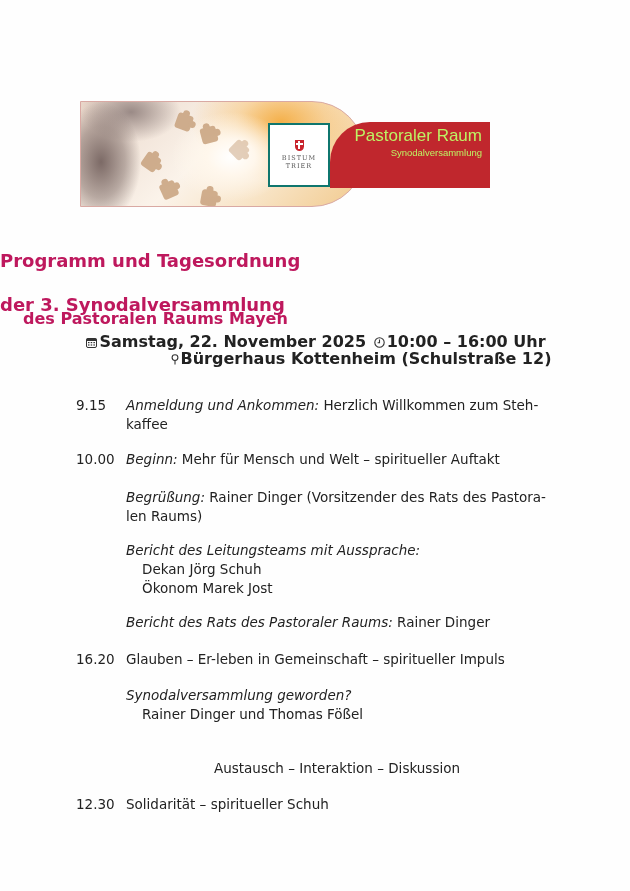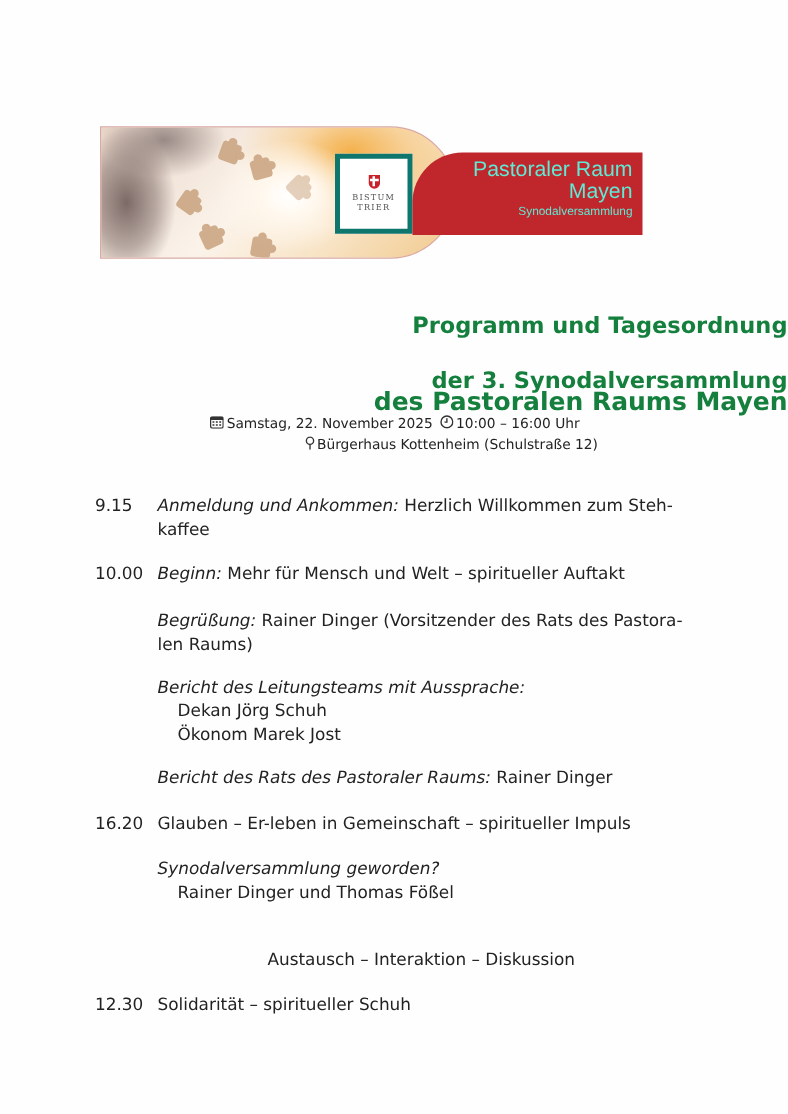--- a/index.html
+++ b/index.html
@@ -17,41 +17,41 @@
         radial-gradient(ellipse 90px 60px at 200px 20px, #f4b04a 0%, rgba(244,176,74,0.4) 50%, rgba(244,176,74,0) 100%),
         radial-gradient(ellipse 40px 60px at 20px 60px, #7c6a66 0%, rgba(124,106,102,0.5) 60%, rgba(124,106,102,0) 100%),
         radial-gradient(ellipse 50px 30px at 50px 10px, #9a8a86 0%, rgba(154,138,134,0) 100%),
         linear-gradient(135deg, #e8d5c8 0%, #fbf3ea 45%, #f8e4c6 70%, #f1c98c 100%);
     }
     .puzzle { position: absolute; width: 16px; height: 16px; background: #c8a27e; border-radius: 3px; opacity: 0.85; }
     .puzzle::before { content: ""; position: absolute; width: 7px; height: 7px; background: inherit; border-radius: 50%; top: -4px; left: 4px; }
     .puzzle::after { content: ""; position: absolute; width: 7px; height: 7px; background: inherit; border-radius: 50%; right: -4px; top: 4px; }
     .logo-box {
       position: absolute; left: 188px; top: 22px; width: 62px; height: 64px;
-      background: #ffffff; border: 4px solid #0f766e;
+      background: #ffffff; border: 2px solid #0f766e;
       display: flex; flex-direction: column; align-items: center; justify-content: center;
     }
     .shield { width: 9px; height: 11px; background: #c8232c; border-radius: 0 0 5px 5px; position: relative; margin-bottom: 3px; }
     .shield::before { content: ""; position: absolute; left: 3.5px; top: 1px; width: 2px; height: 8px; background: #fff; }
     .shield::after { content: ""; position: absolute; left: 1px; top: 3px; width: 7px; height: 2px; background: #fff; }
     .logo-text { font-family: "DejaVu Serif", "Liberation Serif", serif; font-size: 6.5px; letter-spacing: 1px; color: #555; line-height: 8px; text-align: center; }
     .red-box {
-      position: absolute; left: 250px; top: 21px; width: 184px; height: 66px;
+      position: absolute; left: 250px; top: 21px; width: 160px; height: 66px;
       background: #c0272d; border-radius: 40px 0 0 0;
-      color: #5eead4; text-align: right; padding: 5px 8px 0 0;
+      color: #bef264; text-align: right; padding: 5px 8px 0 0;
     }
     .red-title { font-family: "Liberation Sans", sans-serif; font-size: 17px; line-height: 17px; font-weight: 300; }
     .red-sub { font-family: "Liberation Sans", sans-serif; font-size: 9.5px; line-height: 14px; margin-top: 2px; }
 
     
-    .heading { position: absolute; left: 0; width: 630px; text-align: right; font-weight: bold; color: #15803d; }
+    .heading { position: absolute; left: 0; width: 630px; text-align: left; font-weight: bold; color: #be185d; }
     .h1 { top: 250px; font-size: 18px; }
     .h2 { top: 282px; font-size: 18px; margin-top: 12px; }
-    .h3 { top: 309px; font-size: 20px; }
-    .meta { position: absolute; left: 0; width: 630px; text-align: center; font-size: 11px; font-weight: normal; color: #222; }
+    .h3 { top: 309px; font-size: 16px; padding-left: 23px; }
+    .meta { position: absolute; left: 0; width: 630px; text-align: center; font-size: 16px; font-weight: bold; color: #222; }
     .meta1 { top: 332px; }
     .meta2 { top: 349px; margin-left: 45px; }
     .ico { display: inline-block; vertical-align: -1px; margin: 0 2px; }
 
     
     .agenda { position: absolute; left: 0; top: 0; width: 630px; }
     .row { position: absolute; left: 0; width: 630px; font-size: 13.5px; line-height: 19px; color: #222; }
     .time { position: absolute; left: 76px; }
     .text { position: absolute; left: 126px; width: 450px; }
     .it { font-style: italic; }
@@ -70,21 +70,20 @@
     <div class="puzzle" style="left:120px;top:88px;transform:rotate(10deg);"></div>
     <div class="puzzle" style="left:150px;top:40px;transform:rotate(45deg);opacity:0.5;"></div>
   </div>
   <div class="logo-box">
     <div class="shield"></div>
     <div class="logo-text">BISTUM</div>
     <div class="logo-text">TRIER</div>
   </div>
   <div class="red-box">
     <div class="red-title">Pastoraler Raum</div>
-    <div class="red-title">Mayen</div>
     <div class="red-sub">Synodalversammlung</div>
   </div>
 </div>
 
 <div class="heading h1">Programm und Tagesordnung</div>
 <div class="heading h2">der 3. Synodalversammlung</div>
 <div class="heading h3">des Pastoralen Raums Mayen</div>
 
 <div class="meta meta1">
   <span class="ico">

